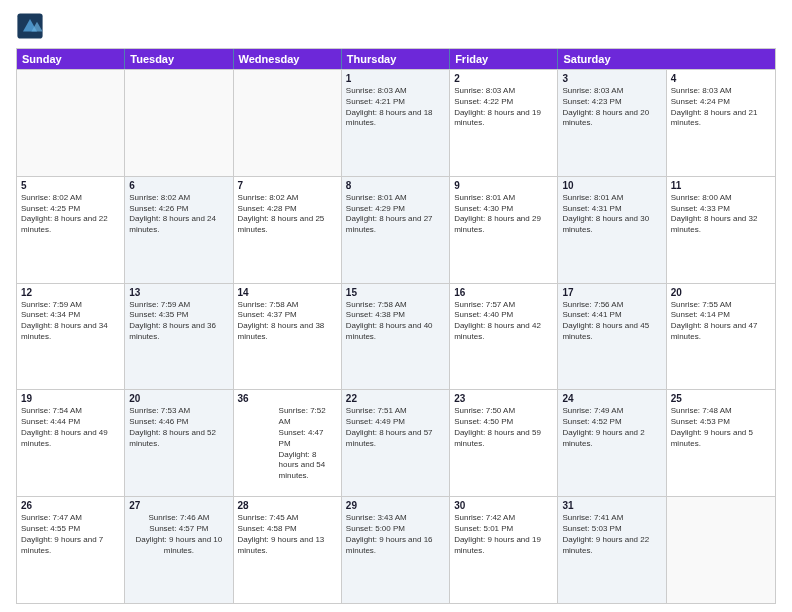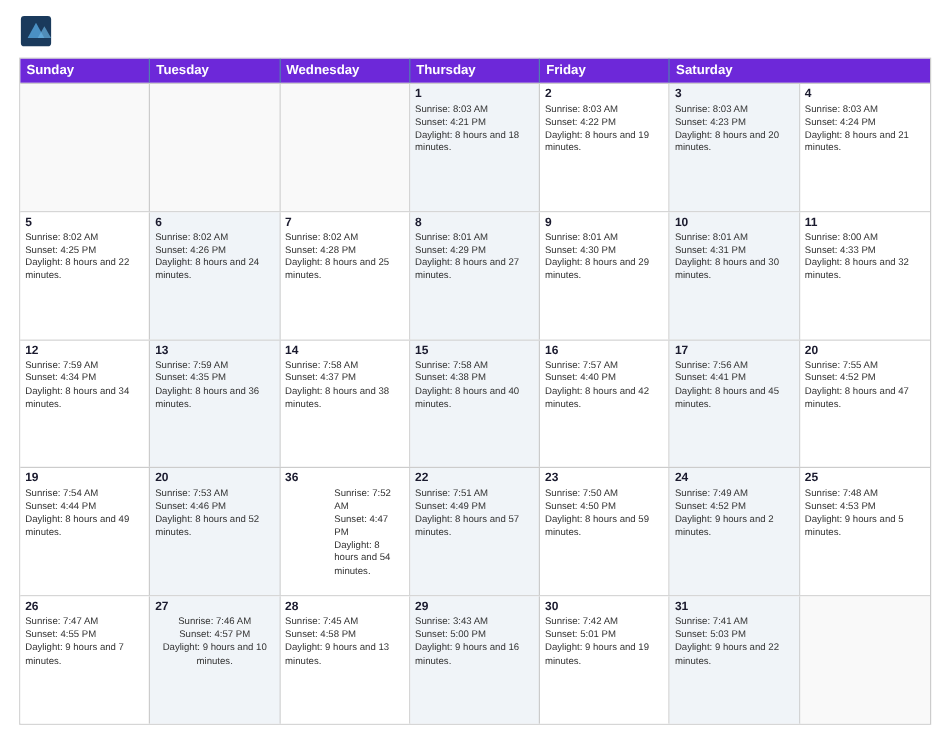--- a/index.html
+++ b/index.html
@@ -248,21 +248,21 @@
           </div>
           <div class="cal-cell shaded">
             <div class="day-num">17</div>
             <div class="cell-text" style="white-space: pre-line;">Sunrise: 7:56 AM
 Sunset: 4:41 PM
 Daylight: 8 hours and 45 minutes.</div>
           </div>
           <div class="cal-cell">
             <div class="day-num">20</div>
             <div class="cell-text" style="white-space: pre-line;">Sunrise: 7:55 AM
-Sunset: 4:52 PM
+Sunset: 4:14 PM
 Daylight: 8 hours and 47 minutes.</div>
           </div>
         </div>
         <div class="cal-row">
           <div class="cal-cell">
             <div class="day-num">19</div>
             <div class="cell-text" style="white-space: pre-line;">Sunrise: 7:54 AM
 Sunset: 4:44 PM
 Daylight: 8 hours and 49 minutes.</div>
           </div>

